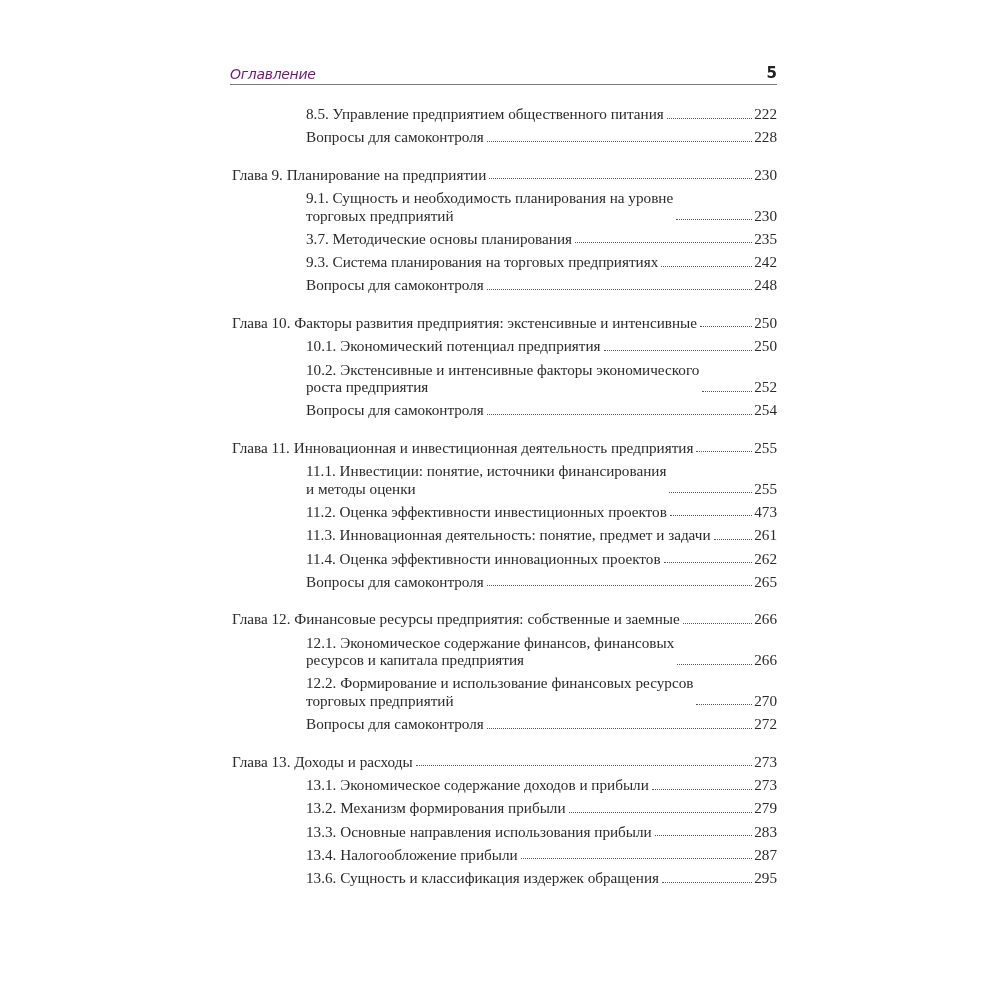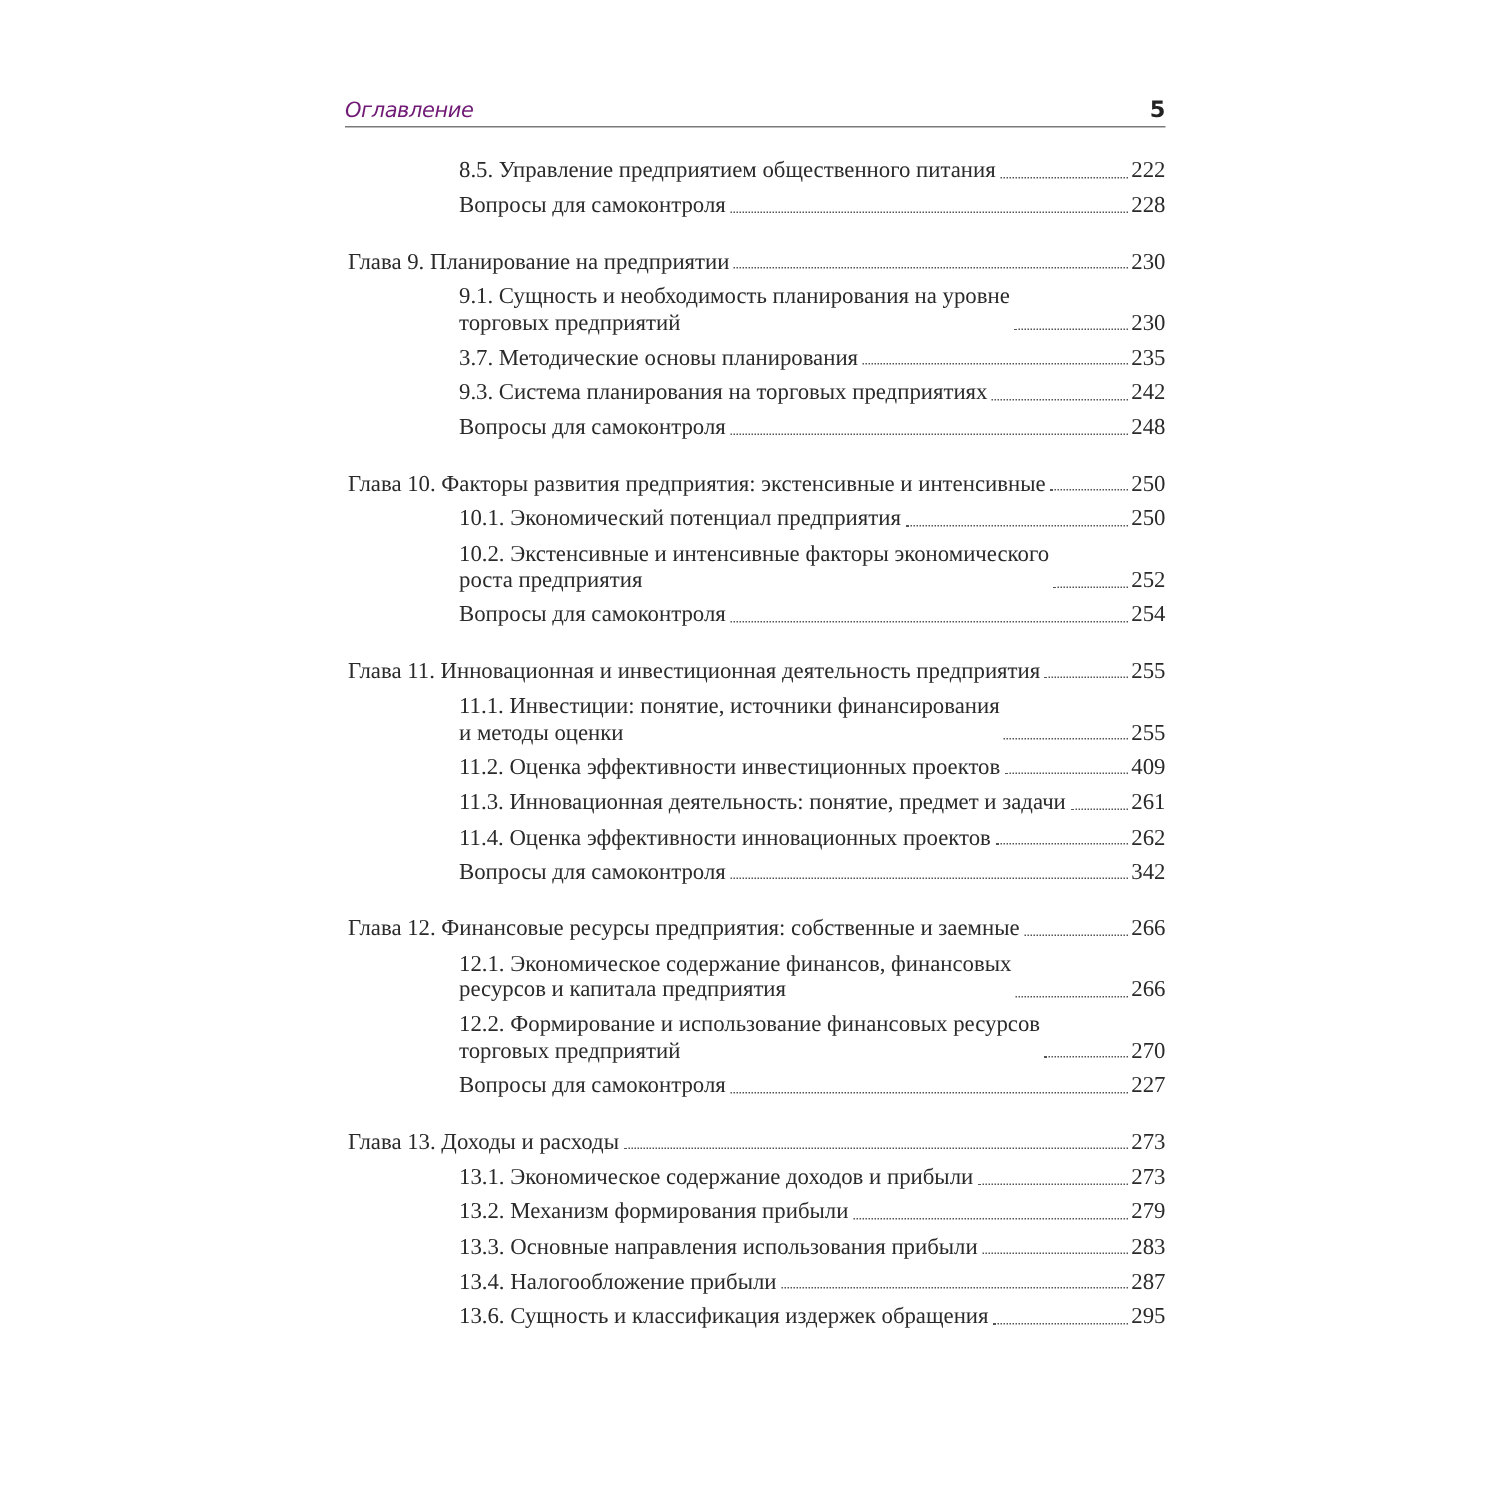--- a/index.html
+++ b/index.html
@@ -156,36 +156,36 @@
         </div>
         <div class="toc-entry section">
           <span class="toc-text">11.1. Инвестиции: понятие, источники финансирования
 и методы оценки</span>
           <span class="toc-leader"></span>
           <span class="toc-page">255</span>
         </div>
         <div class="toc-entry section">
           <span class="toc-text">11.2. Оценка эффективности инвестиционных проектов</span>
           <span class="toc-leader"></span>
-          <span class="toc-page">409</span>
+          <span class="toc-page">473</span>
         </div>
         <div class="toc-entry section">
           <span class="toc-text">11.3. Инновационная деятельность: понятие, предмет и задачи</span>
           <span class="toc-leader"></span>
           <span class="toc-page">261</span>
         </div>
         <div class="toc-entry section">
           <span class="toc-text">11.4. Оценка эффективности инновационных проектов</span>
           <span class="toc-leader"></span>
           <span class="toc-page">262</span>
         </div>
         <div class="toc-entry section">
           <span class="toc-text">Вопросы для самоконтроля</span>
           <span class="toc-leader"></span>
-          <span class="toc-page">342</span>
+          <span class="toc-page">265</span>
         </div>
       </div>
       <div class="toc-group">
         <div class="toc-entry chapter">
           <span class="toc-text">Глава 12. Финансовые ресурсы предприятия: собственные и заемные</span>
           <span class="toc-leader"></span>
           <span class="toc-page">266</span>
         </div>
         <div class="toc-entry section">
           <span class="toc-text">12.1. Экономическое содержание финансов, финансовых
@@ -195,21 +195,21 @@
         </div>
         <div class="toc-entry section">
           <span class="toc-text">12.2. Формирование и использование финансовых ресурсов
 торговых предприятий</span>
           <span class="toc-leader"></span>
           <span class="toc-page">270</span>
         </div>
         <div class="toc-entry section">
           <span class="toc-text">Вопросы для самоконтроля</span>
           <span class="toc-leader"></span>
-          <span class="toc-page">227</span>
+          <span class="toc-page">272</span>
         </div>
       </div>
       <div class="toc-group">
         <div class="toc-entry chapter">
           <span class="toc-text">Глава 13. Доходы и расходы</span>
           <span class="toc-leader"></span>
           <span class="toc-page">273</span>
         </div>
         <div class="toc-entry section">
           <span class="toc-text">13.1. Экономическое содержание доходов и прибыли</span>

